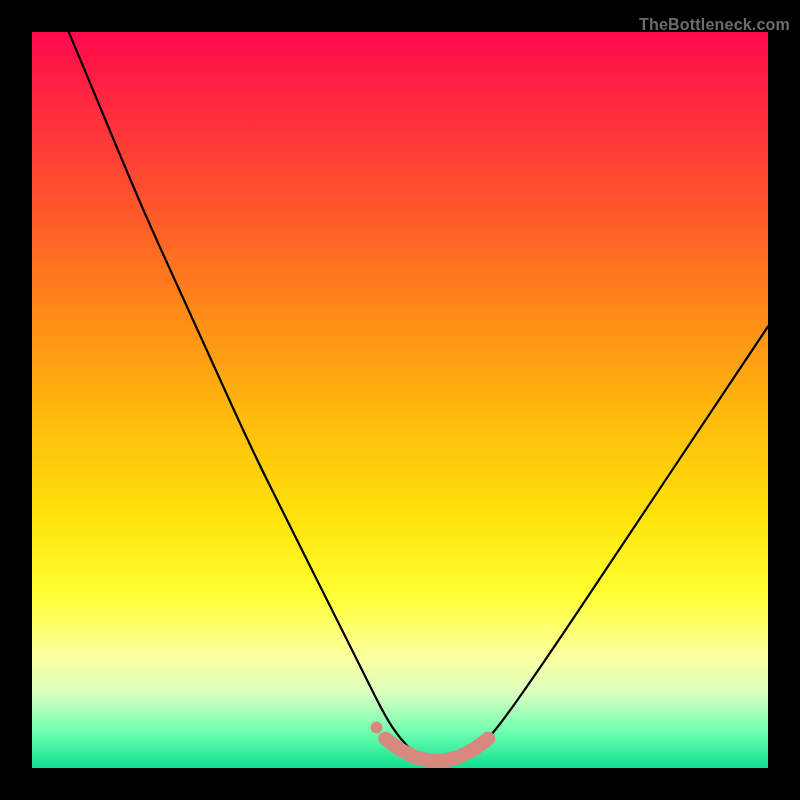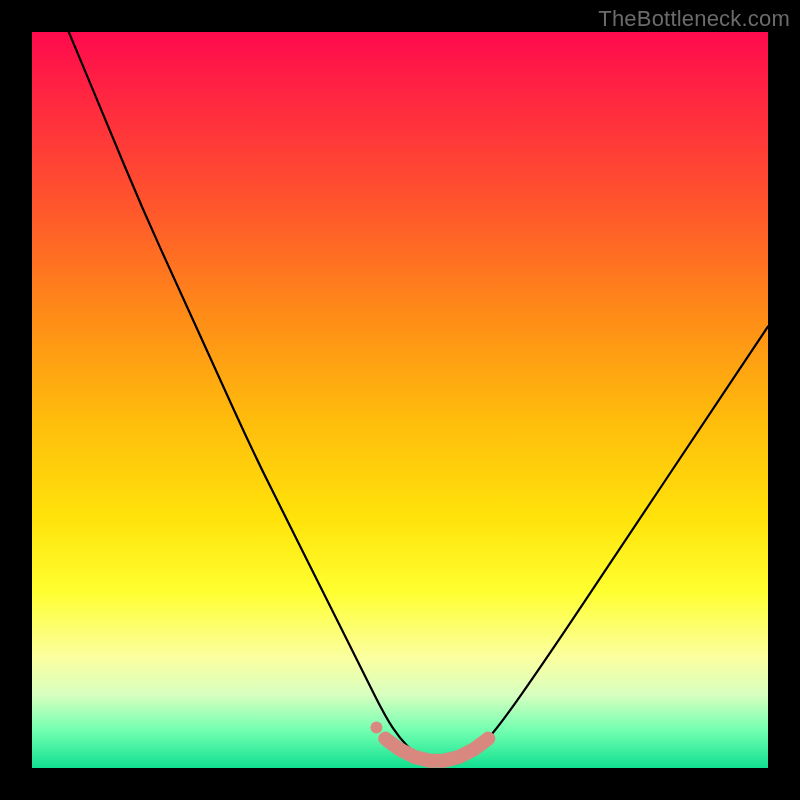--- a/index.html
+++ b/index.html
@@ -32,25 +32,25 @@
       #ffba0c 52%,
       #ffe30a 66%,
       #ffff30 76%,
       #fbffa0 85%,
       #d8ffc0 90%,
       #70ffb0 95%,
       #10e090 100%);
   }
   .watermark {
     position: absolute;
-    top: 6px;
+    top: 16px;
     right: 10px;
     color: #6b6b6b;
-    font-size: 22px;
-    font-weight: 400;
+    font-size: 16px;
+    font-weight: 700;
     letter-spacing: 0.2px;
     user-select: none;
   }
   svg.curves {
     position: absolute;
     inset: 0;
     width: 100%;
     height: 100%;
   }
 </style>

